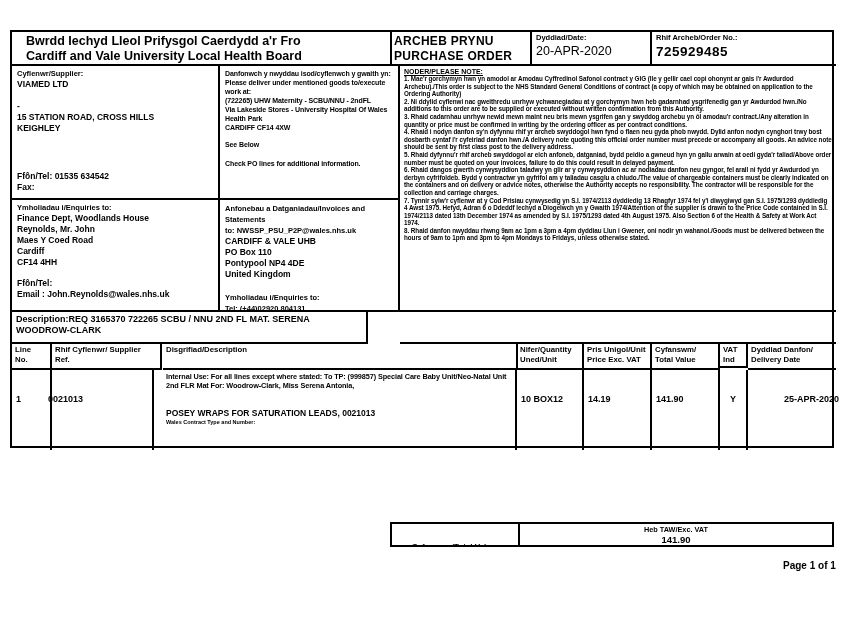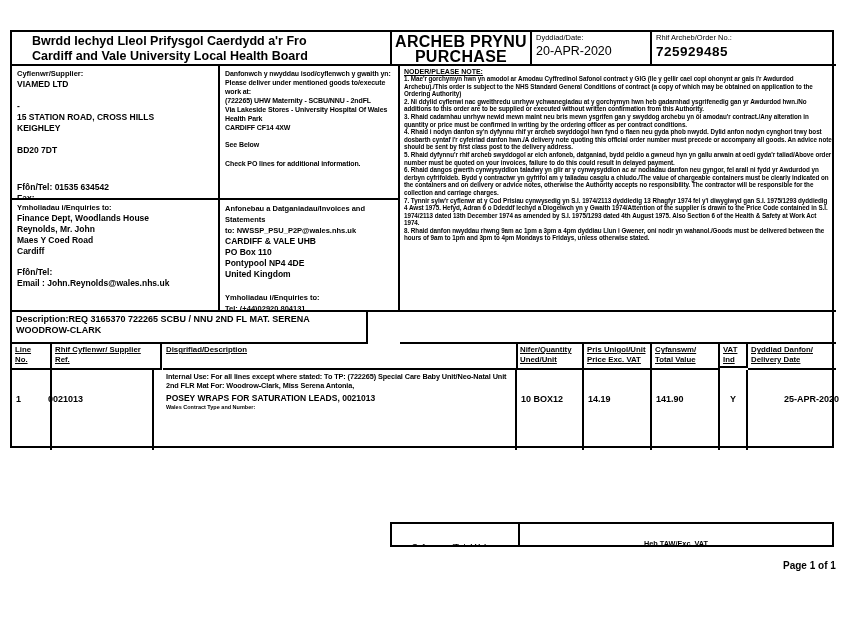--- a/index.html
+++ b/index.html
@@ -7,23 +7,23 @@
     position:relative; width:842px; height:618px; background:#ffffff;
     font-family:"Liberation Sans", sans-serif; color:#000; overflow:hidden;
   }
   .abs { position:absolute; box-sizing:border-box; }
   .doc { left:10px; top:30px; width:824px; height:418px; border:2px solid #000; }
   .cell { position:absolute; box-sizing:border-box; overflow:hidden; }
   .br { border-right:2px solid #000; }
   .bb { border-bottom:2px solid #000; }
 
   
-  .org { padding:2px 20px; font-size:12.5px; font-weight:700; line-height:15px; }
-  .po-title { padding:2px 2px; font-size:16px; font-weight:700; text-align:center; line-height:15px; letter-spacing:.3px; }
-  .small-label { font-size:7.5px; font-weight:400; }
+  .org { padding:2px 14px; font-size:12.5px; font-weight:700; line-height:15px; }
+  .po-title { padding:2px 2px; font-size:12px; font-weight:700; text-align:left; line-height:15px; letter-spacing:.3px; }
+  .small-label { font-size:7.5px; font-weight:700; }
   .date-val { font-size:12.5px; margin-top:2px; }
   .order-val { font-size:13.5px; font-weight:700; margin-top:2px; letter-spacing:.5px; }
 
   
   .blk { padding:3px 5px; }
   .blk .hd { font-size:7.5px; font-weight:700; margin-bottom:1px; }
   .ln { min-height:11px; font-size:8.5px; font-weight:700; line-height:11px; }
   .sm .ln { min-height:9px; font-size:7px; line-height:9px; letter-spacing:-0.1px; }
   .gap8  { margin-top:8px; }
   .gap10 { margin-top:10px; }
@@ -32,33 +32,33 @@
 
   
   .notes { padding:2px 4px; }
   .notes .title { font-size:7px; font-weight:700; text-decoration:underline; }
   .note-item { font-size:6.3px; font-weight:700; line-height:7.6px; letter-spacing:-0.05px; }
 
   
   .descrow { padding:2px 4px; font-size:9px; font-weight:700; line-height:11px; }
 
   
-  .th { padding:1px 3px; font-size:7.8px; font-weight:700; line-height:10px;text-decoration:underline; }
+  .th { padding:1px 3px; font-size:7.8px; font-weight:700; line-height:10px; }
   .td { padding:2px 4px; font-size:9px; font-weight:700; }
   .td.pad-top { padding-top:24px; }
   .desc-internal { font-size:7.3px; font-weight:700; line-height:9px; letter-spacing:-0.1px; }
-  .desc-item { font-size:8.5px; font-weight:700; margin-top:3px; }
+  .desc-item { font-size:8.5px; font-weight:700; margin-top:18px; }
   .desc-contract { font-size:5.5px; font-weight:700; margin-top:1px; }
 
   
   .tot-label { left:390px; top:522px; width:130px; height:25px; border:2px solid #000;
                font-size:8px; font-weight:700; text-align:center; padding-top:18px; }
   .tot-value { left:520px; top:522px; width:314px; height:25px; border:2px solid #000; border-left:none;
                text-align:center; }
-  .tot-vat-hd { font-size:7.3px; font-weight:700; line-height:9px; margin-top:15px; }
+  .tot-vat-hd { font-size:7.3px; font-weight:700; line-height:9px; margin-top:1px; }
   .tot-amt { font-size:9.5px; font-weight:700; line-height:11px; }
 
   .page-num { left:783px; top:560px; font-size:10px; font-weight:700; }
 </style>
 </head>
 <body>
 
 <div class="page">
   <div class="abs doc">
 
@@ -80,21 +80,20 @@
     </div>
 
     <div class="cell blk br bb" style="left:0;top:34px;width:208px;height:134px;">
       <div class="hd">Cyflenwr/Supplier:</div>
       <div class="ln">VIAMED LTD</div>
       <div class="ln"></div>
       <div class="ln">-</div>
       <div class="ln">15 STATION ROAD, CROSS HILLS</div>
       <div class="ln">KEIGHLEY</div>
       <div class="ln"></div>
-      <div class="ln">BD20 7DT</div>
       <div class="ln gap26">
         <span>Ffôn/Tel:</span>
         <span>01535 634542</span>
       </div>
       <div class="ln">Fax:</div>
     </div>
 
     <div class="cell blk br bb sm" style="left:208px;top:34px;width:180px;height:134px;">
       <div class="ln">Danfonwch y nwyddau isod/cyflenwch y gwaith yn:</div>
       <div class="ln" style="min-height:18px;">Please deliver under mentioned goods to/execute work at:</div>
@@ -117,20 +116,21 @@
       <div class="note-item">7. Tynnir sylw'r cyflenwr at y Cod Prisiau cynwysedig yn S.I. 1974/2113 dyddiedig 13 Rhagfyr 1974 fel y'i diwygiwyd gan S.I. 1975/1293 dyddiedig 4 Awst 1975. Hefyd, Adran 6 o Ddeddf Iechyd a Diogelwch yn y Gwaith 1974/Attention of the supplier is drawn to the Price Code contained in S.I. 1974/2113 dated 13th December 1974 as amended by S.I. 1975/1293 dated 4th August 1975. Also Section 6 of the Health &amp; Safety at Work Act 1974.</div>
       <div class="note-item">8. Rhaid danfon nwyddau rhwng 9am ac 1pm a 3pm a 4pm dyddiau Llun i Gwener, oni nodir yn wahanol./Goods must be delivered between the hours of 9am to 1pm and 3pm to 4pm Mondays to Fridays, unless otherwise stated.</div>
     </div>
 
     <div class="cell blk br bb" style="left:0;top:168px;width:208px;height:112px;">
       <div class="hd">Ymholiadau i/Enquiries to:</div>
       <div class="ln">Finance Dept, Woodlands House</div>
       <div class="ln">Reynolds, Mr. John</div>
       <div class="ln">Maes Y Coed Road</div>
       <div class="ln">Cardiff</div>
+      <div class="ln">CF14 4HH</div>
       <div class="ln gap10">Ffôn/Tel:</div>
       <div class="ln">Email : John.Reynolds@wales.nhs.uk</div>
     </div>
 
     <div class="cell blk br bb" style="left:208px;top:168px;width:180px;height:112px;">
       <div class="ln" style="font-size:7.5px;">Anfonebau a Datganiadau/Invoices and Statements</div>
       <div class="ln" style="font-size:7.5px;">to: NWSSP_PSU_P2P@wales.nhs.uk</div>
       <div class="ln">CARDIFF &amp; VALE UHB</div>
       <div class="ln">PO Box 110</div>
       <div class="ln">Pontypool NP4 4DE</div>
@@ -177,21 +177,21 @@
       <div>Delivery Date</div>
     </div>
 
     <div class="cell td pad-top br" style="left:0;top:338px;width:40px;height:80px;">
       <div>1</div>
     </div>
     <div class="cell td pad-top br" style="left:32px;top:338px;width:110px;height:80px;">
       <div>0021013</div>
     </div>
     <div class="cell td br" style="left:150px;top:338px;width:355px;height:80px;">
-      <div class="desc-internal">Internal Use: For all lines except where stated: To TP: (722265) Special Care Baby Unit/Neo-Natal Unit 2nd FLR Mat For: Woodrow-Clark, Miss Serena Antonia,</div>
+      <div class="desc-internal">Internal Use: For all lines except where stated: To TP: (999857) Special Care Baby Unit/Neo-Natal Unit 2nd FLR Mat For: Woodrow-Clark, Miss Serena Antonia,</div>
       <div class="desc-item">POSEY WRAPS FOR SATURATION LEADS, 0021013</div>
       <div class="desc-contract">Wales Contract Type and Number:</div>
     </div>
     <div class="cell td pad-top br" style="left:505px;top:338px;width:67px;height:80px;">
       <div>10 BOX12</div>
     </div>
     <div class="cell td pad-top br" style="left:572px;top:338px;width:68px;height:80px;">
       <div>14.19</div>
     </div>
     <div class="cell td pad-top br" style="left:640px;top:338px;width:68px;height:80px;">

